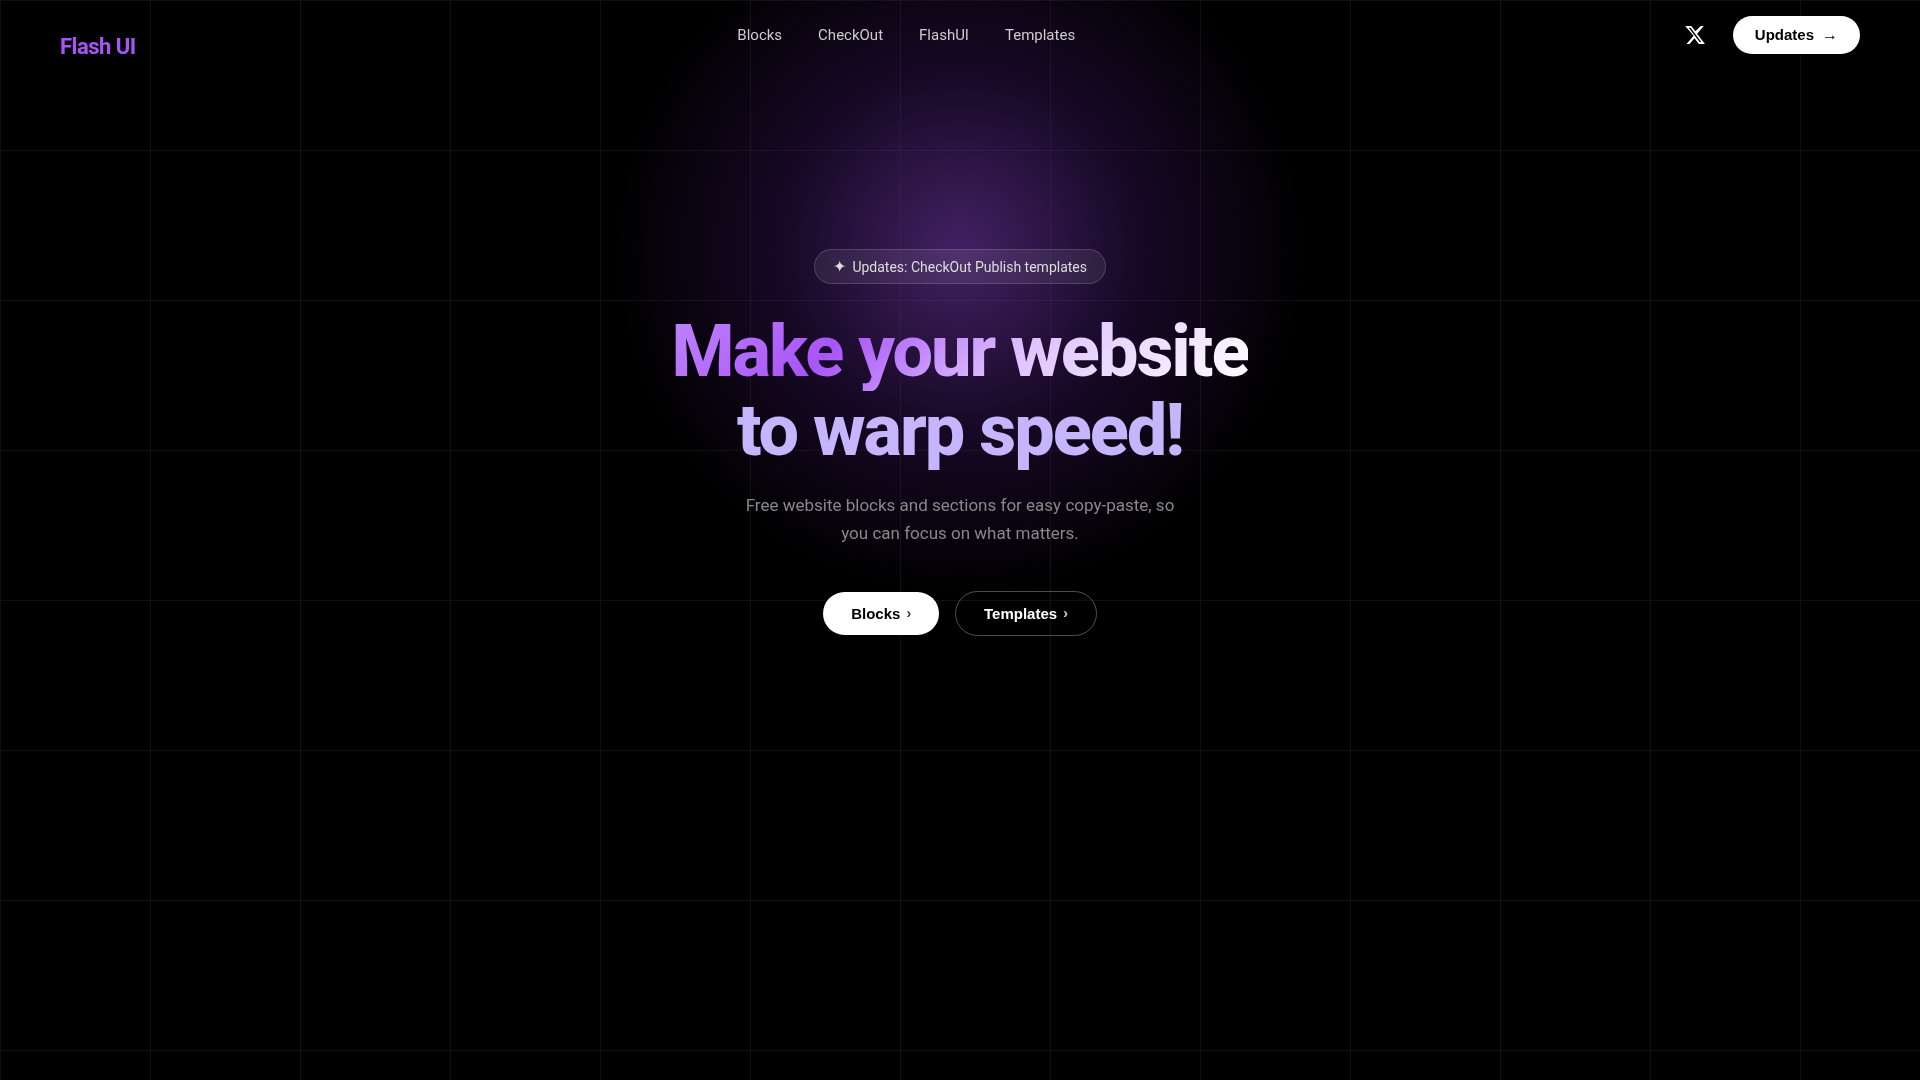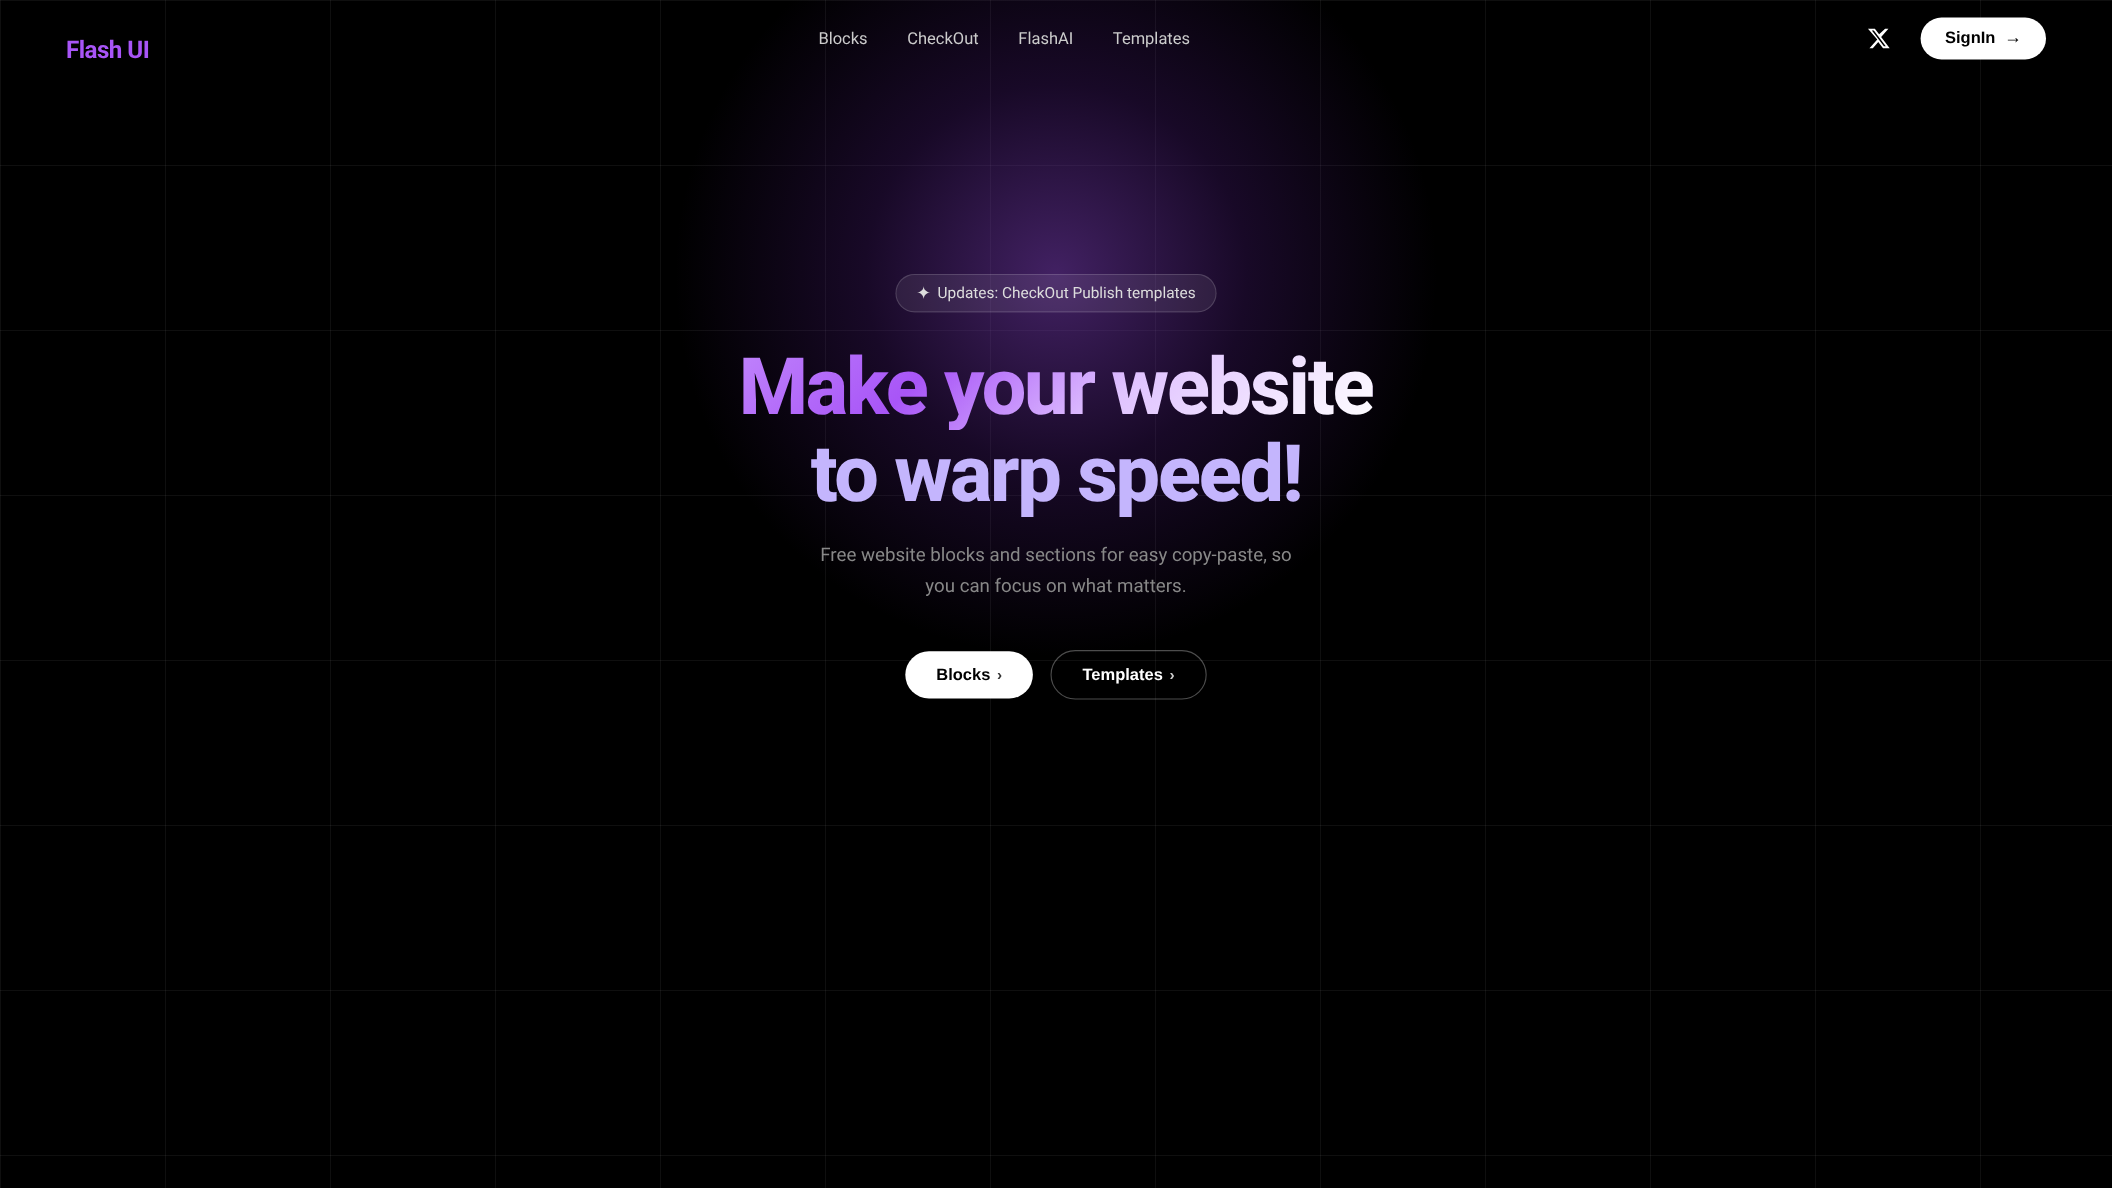--- a/index.html
+++ b/index.html
@@ -223,32 +223,32 @@
 
 <div class="grid-bg"></div>
 <div class="glow"></div>
 
 <nav>
   <div class="nav-logo">Flash UI</div>
 
   <div class="nav-center">
     <a class="nav-link">Blocks</a>
     <a class="nav-link">CheckOut</a>
-    <a class="nav-link">FlashAI</a>
+    <a class="nav-link">FlashUI</a>
     <a class="nav-link">Templates</a>
   </div>
 
   <div class="nav-right">
     <div class="x-icon">
       <svg viewBox="0 0 24 24" xmlns="http://www.w3.org/2000/svg">
         <path d="M18.244 2.25h3.308l-7.227 8.26 8.502 11.24H16.17l-4.714-6.231-5.401 6.231H2.744l7.736-8.834L1.254 2.25H8.08l4.253 5.622L18.244 2.25zm-1.161 17.52h1.833L7.084 4.126H5.117L17.083 19.77z"></path>
       </svg>
     </div>
     <button class="signin-btn">
-      <span>SignIn</span>
+      <span>Updates</span>
       <span class="signin-arrow">→</span>
     </button>
   </div>
 </nav>
 
 <section class="hero">
   <div class="update-badge">
     <span class="sparkle">✦</span>
     <span>Updates: CheckOut Publish templates</span>
   </div>

